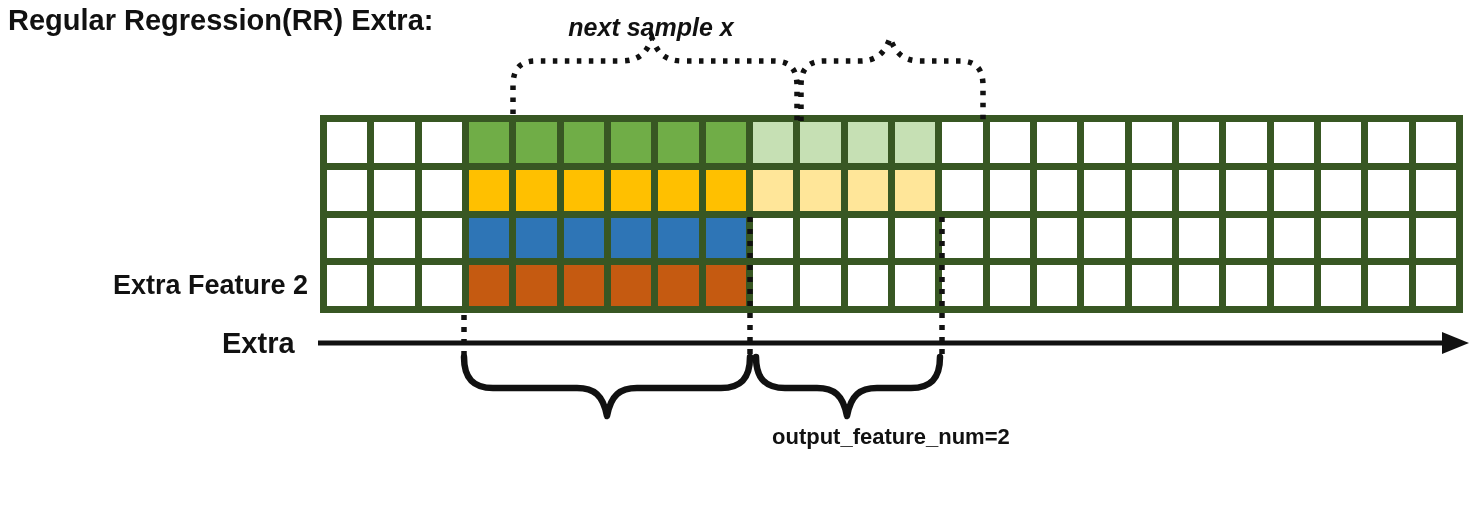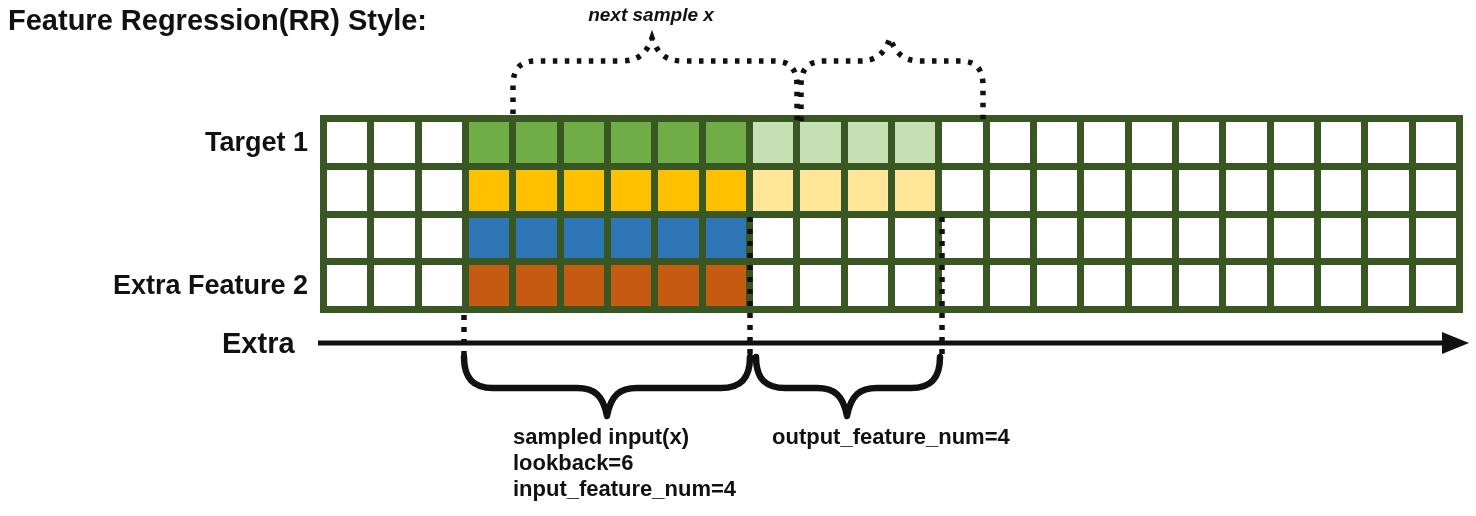--- a/index.html
+++ b/index.html
@@ -5,22 +5,22 @@
   html,body{margin:0;padding:0;background:#fff;}
   .canvas{
     position:relative;width:1476px;height:516px;background:#ffffff;
     font-family:"Liberation Sans",sans-serif;overflow:hidden;color:#111;
   }
   .title{
     position:absolute;left:8px;top:4px;
     font-size:29px;font-weight:bold;letter-spacing:0px;white-space:nowrap;
   }
   .top-label{
-    position:absolute;top:4px;transform:translateX(-50%);
-    font-size:19px;font-style:italic;font-weight:600;white-space:nowrap;
+    position:absolute;top:13px;transform:translateX(-50%);
+    font-size:25px;font-style:italic;font-weight:600;white-space:nowrap;
   }
   .top-label.nsx{left:651px;}
   .top-label.nsy{left:882px;}
   .row-label{
     position:absolute;left:0;width:308px;text-align:right;
     font-size:27px;font-weight:bold;line-height:32px;white-space:nowrap;
   }
   .row-label.r0{top:126px;}
   .row-label.r1{top:174px;}
   .row-label.r2{top:221px;}
@@ -42,25 +42,24 @@
   }
   .bottom-text.input{left:513px;}
   .bottom-text.output{left:772px;}
   svg.overlay{position:absolute;left:0;top:0;pointer-events:none;}
 </style>
 </head>
 <body>
 
 <div class="canvas">
 
-  <div class="title">Feature Regression(RR) Style:</div>
+  <div class="title">Regular Regression(RR) Extra:</div>
 
   <div class="top-label nsx">next sample x</div>
 
-  <div class="row-label r0">Target 1</div>
   <div class="row-label r3">Extra Feature 2</div>
 
   <div class="grid" id="grid" style="background: rgb(56, 87, 35);">
       <div class="cell" style="background: rgb(255, 255, 255);"></div>
       <div class="cell" style="background: rgb(255, 255, 255);"></div>
       <div class="cell" style="background: rgb(255, 255, 255);"></div>
       <div class="cell" style="background: rgb(112, 173, 71);"></div>
       <div class="cell" style="background: rgb(112, 173, 71);"></div>
       <div class="cell" style="background: rgb(112, 173, 71);"></div>
       <div class="cell" style="background: rgb(112, 173, 71);"></div>
@@ -168,23 +167,18 @@
     <line x1="942" y1="217" x2="942" y2="357" stroke="#111" stroke-width="5.5" stroke-dasharray="5 7"></line>
 
     <line x1="318" y1="343" x2="1446" y2="343" stroke="#111" stroke-width="5"></line>
     <polygon points="1442,332 1469,343 1442,354" fill="#111"></polygon>
 
     <path d="M 464 357 C 464 378 473 388 493 388 L 577 388 C 594 388 603 395 607 416 C 611 395 620 388 637 388 L 721 388 C 741 388 750 378 750 357" fill="none" stroke="#111" stroke-width="6.5" stroke-linecap="round" stroke-linejoin="round"></path>
 
     <path d="M 756 357 C 756 378 765 388 785 388 L 817 388 C 834 388 843 395 847 416 C 851 395 860 388 877 388 L 911 388 C 931 388 940 378 940 357" fill="none" stroke="#111" stroke-width="6.5" stroke-linecap="round" stroke-linejoin="round"></path>
   </svg>
 
-  <div class="bottom-text input">
-    <div>sampled input(x)</div>
-    <div>lookback=6</div>
-    <div>input_feature_num=4</div>
-  </div>
 
   <div class="bottom-text output">
-    <div>output_feature_num=4</div>
+    <div>output_feature_num=2</div>
   </div>
 
 </div>
 
 </body></html>

